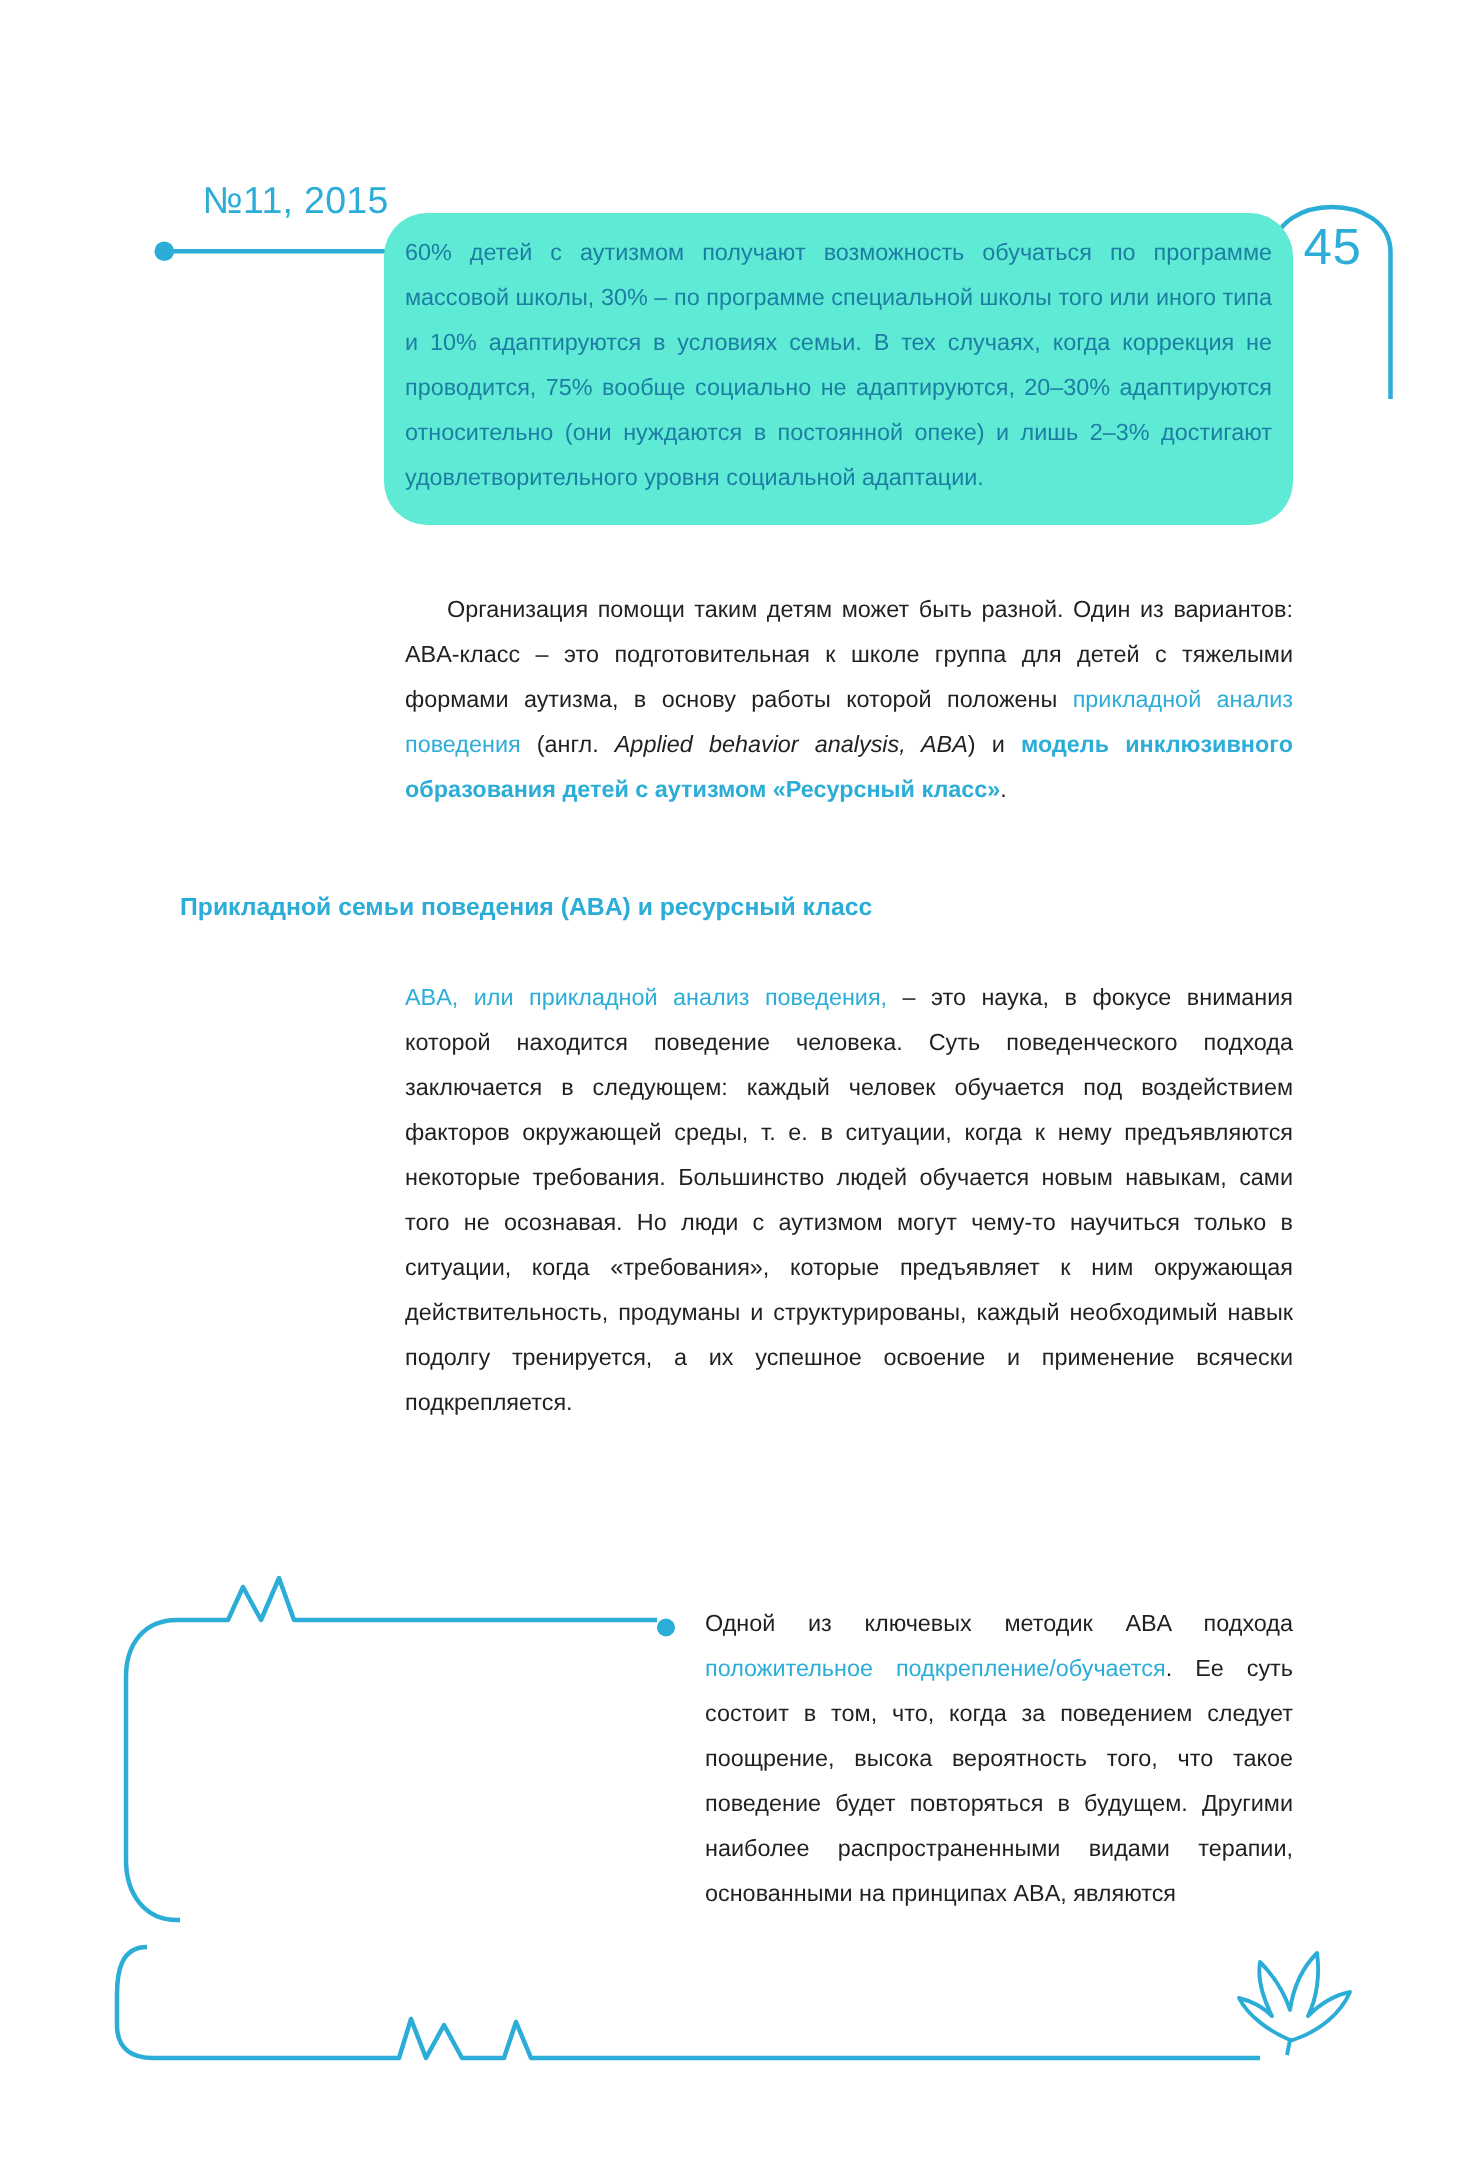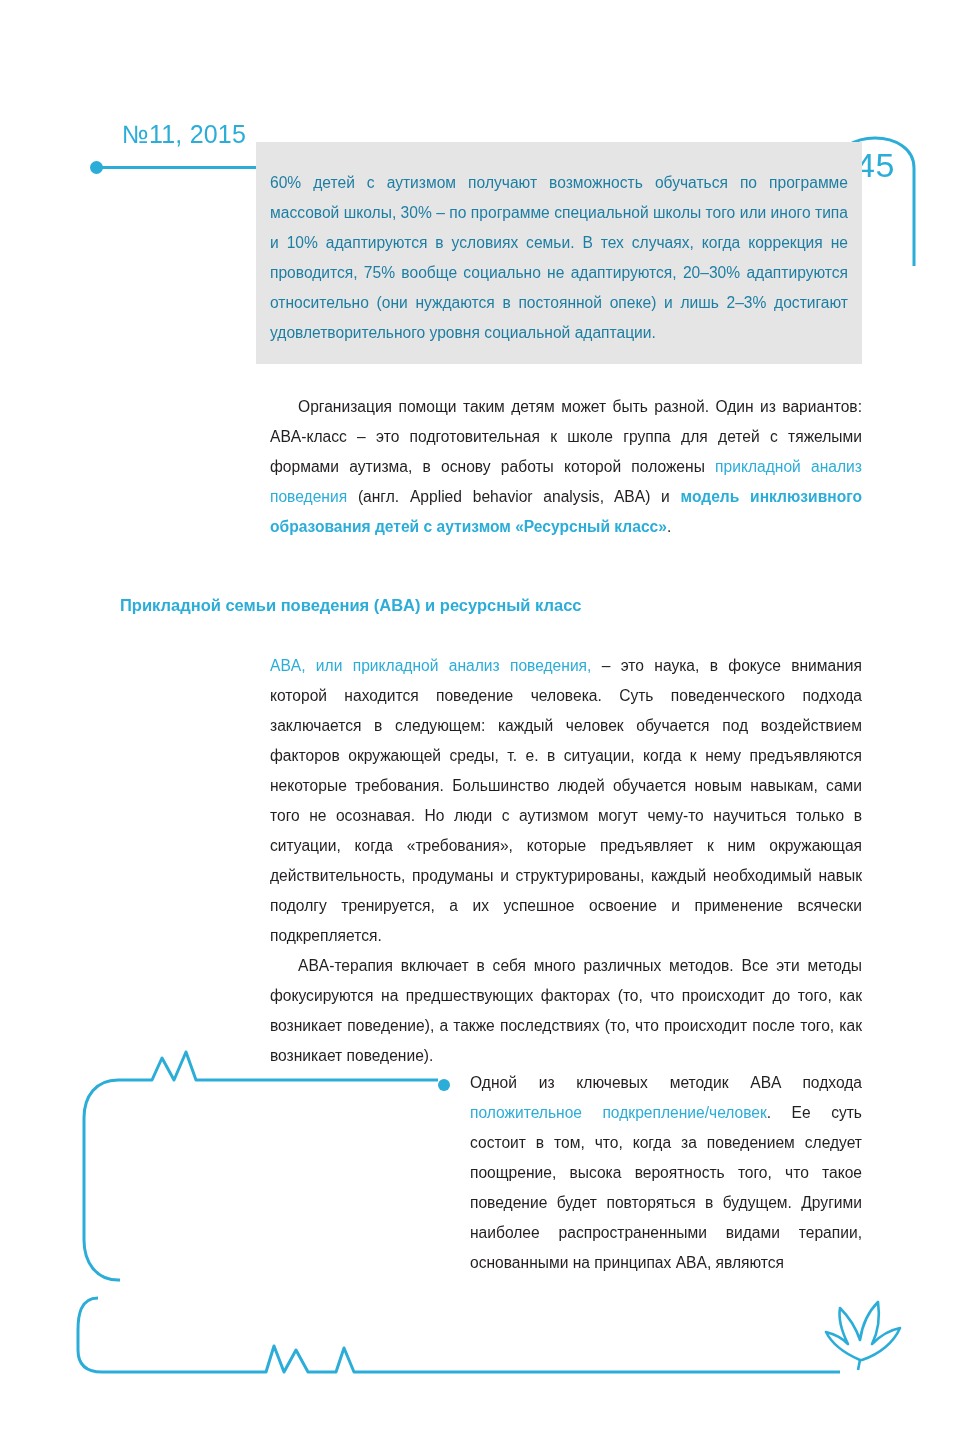--- a/index.html
+++ b/index.html
@@ -20,21 +20,21 @@
     position: absolute;
     left: 0; top: 0;
     width: 974px;
     height: 1447px;
     background: #ffffff;
   }
 
   
   .header {
     position: absolute;
-    left: 0; top: 54px;
+    left: 13px; top: 54px;
     width: 800px;
     height: 90px;
     text-decoration: underline;
   }
   .header-issue {
     position: absolute;
     left: 122px;
     top: 66px;
     font-size: 25px;
     color: #2badd8;
@@ -74,23 +74,24 @@
     color: #2badd8;
     letter-spacing: 0.5px;
   }
 
   
   .lead-box {
     position: absolute;
     left: 256px;
     top: 142px;
     width: 606px;
-    padding: 26px 0 16px 0;
-    background: #e5e5e5;
+    padding: 12px 0 16px 0;
+    background: #5eead4;
     box-sizing: border-box;
+    border-radius: 29px;
   }
   .lead-box p {
     margin: 0;
     padding: 0 14px 0 14px;
     font-size: 15.6px;
     line-height: 30px;
     color: #1d7ea3;
     text-align: justify;
     text-justify: inter-word;
     hyphens: manual;
@@ -108,21 +109,21 @@
     font-size: 15.6px;
     line-height: 30px;
     color: #231f20;
     text-align: justify;
   }
   .para + .para { margin-top: 0; }
   .indent { text-indent: 28px; }
 
   .accent { color: #2badd8; }
   .accent-bold { color: #2badd8; font-weight: bold; }
-  .ital { }
+  .ital { font-style: italic; }
 
   .section-head {
     position: absolute;
     left: 120px;
     top: 596px;
     width: 744px;
     font-size: 16.5px;
     font-weight: bold;
     color: #2badd8;
   }
@@ -210,25 +211,24 @@
   </div>
 
   <div class="col-right">
     <p class="para indent"><span>Организация помощи таким детям может быть разной. Один из вариантов: ABA-класс – это подготовительная к школе группа для детей с тяжелыми формами аутизма, в основу работы которой положены </span><span class="accent">прикладной анализ поведения</span><span> (англ. </span><span class="ital">Applied behavior analysis, ABA</span><span>) и </span><span class="accent-bold">модель инклюзивного образования детей с аутизмом «Ресурсный класс»</span><span>.</span></p>
   </div>
 
   <div class="section-head">Прикладной семьи поведения (ABA) и ресурсный класс</div>
 
   <div class="col-aba">
     <p class="para"><span class="accent">ABA, или прикладной анализ поведения,</span><span> – это наука, в фокусе внимания которой находится поведение человека. Суть поведенческого подхода заключается в следующем: каждый человек обучается под воздействием факторов окружающей среды, т. е. в ситуации, когда к нему предъявляются некоторые требования. Большинство людей обучается новым навыкам, сами того не осознавая. Но люди с аутизмом могут чему-то научиться только в ситуации, когда «требования», которые предъявляет к ним окружающая действительность, продуманы и структурированы, каждый необходимый навык подолгу тренируется, а их успешное освоение и применение всячески подкрепляется.</span></p>
-    <p class="para indent">ABA-терапия включает в себя много различных методов. Все эти методы фокусируются на предшествующих факторах (то, что происходит до того, как возникает поведение), а также последствиях (то, что происходит после того, как возникает поведение).</p>
   </div>
 
   <div class="col-narrow">
-    <p class="para"><span>Одной из ключевых методик ABA подхода </span><span class="accent">положительное подкрепление/человек</span><span>. Ее суть состоит в том, что, когда за поведением следует поощрение, высока вероятность того, что такое поведение будет повторяться в будущем. Другими наиболее распространенными видами терапии, основанными на принципах ABA, являются</span></p>
+    <p class="para"><span>Одной из ключевых методик ABA подхода </span><span class="accent">положительное подкрепление/обучается</span><span>. Ее суть состоит в том, что, когда за поведением следует поощрение, высока вероятность того, что такое поведение будет повторяться в будущем. Другими наиболее распространенными видами терапии, основанными на принципах ABA, являются</span></p>
   </div>
 
   <svg class="pullquote-frame" viewBox="0 0 400 270" xmlns="http://www.w3.org/2000/svg">
     <path d="M360 40 L118 40 L108 12 L96 40 L84 18 L74 40 L40 40 C18 40 6 56 6 78 L6 200 C6 222 18 240 40 240 L42 240" fill="none" stroke="#2badd8" stroke-width="3" stroke-linejoin="round"></path>
   </svg>
   <div class="pq-dot"></div>
 
   <svg class="bottom-deco" viewBox="0 0 850 110" xmlns="http://www.w3.org/2000/svg">
     <path d="M28 8 C10 8, 8 26, 8 40 L8 60 C8 76, 18 82, 32 82 L196 82 L204 56 L214 82 L226 60 L238 82 L266 82 L274 58 L284 82 L770 82" fill="none" stroke="#2badd8" stroke-width="3" stroke-linejoin="round"></path>
   </svg>

